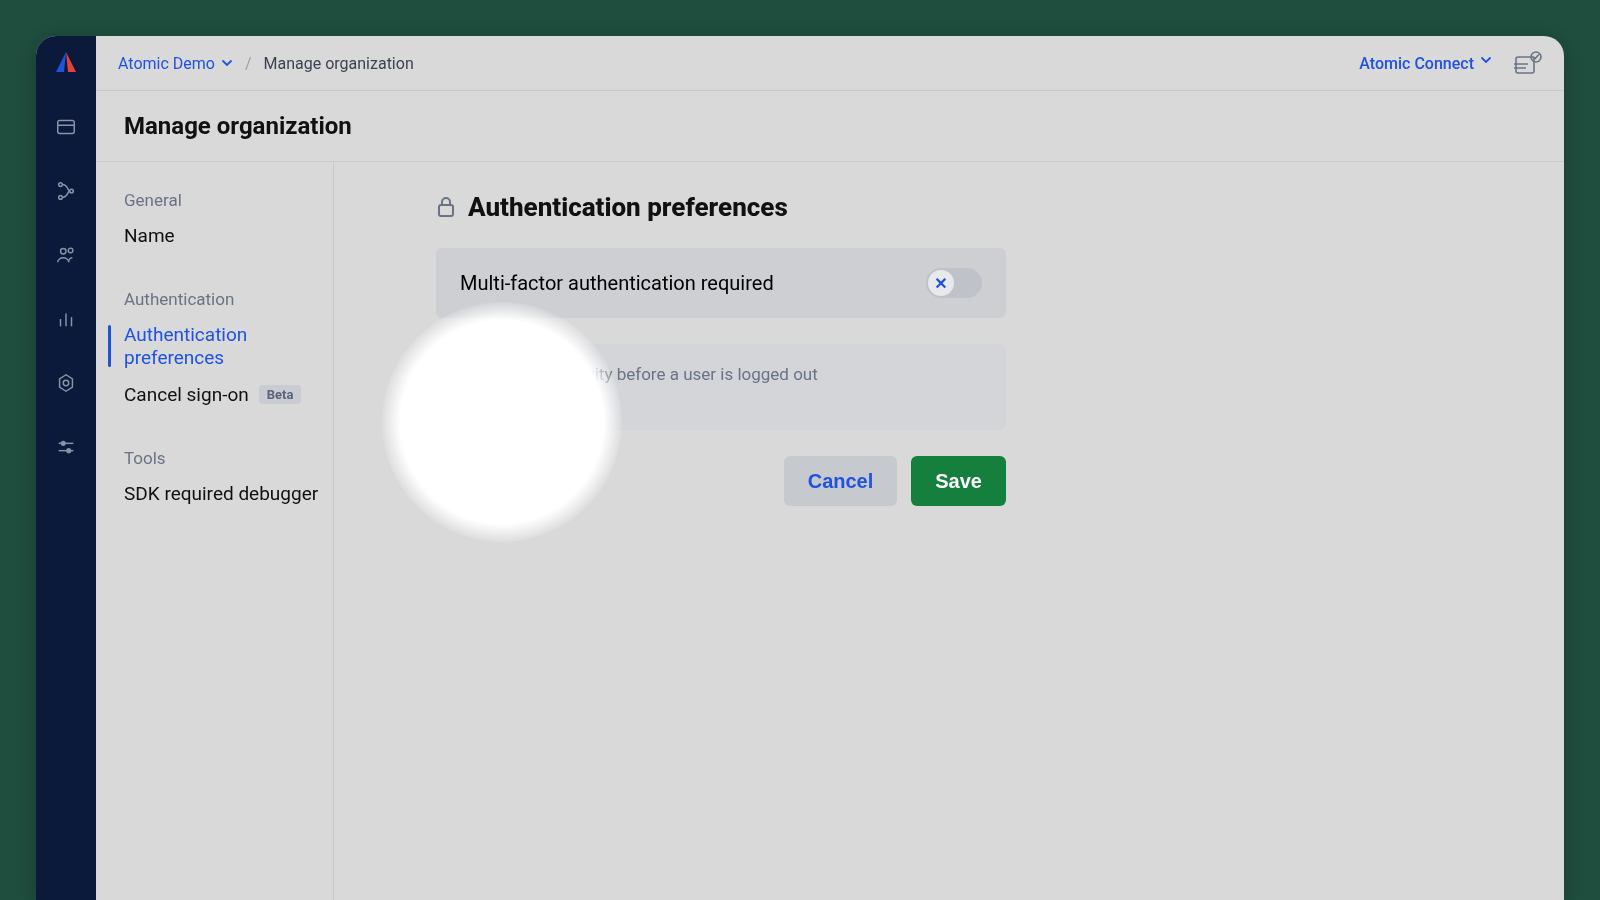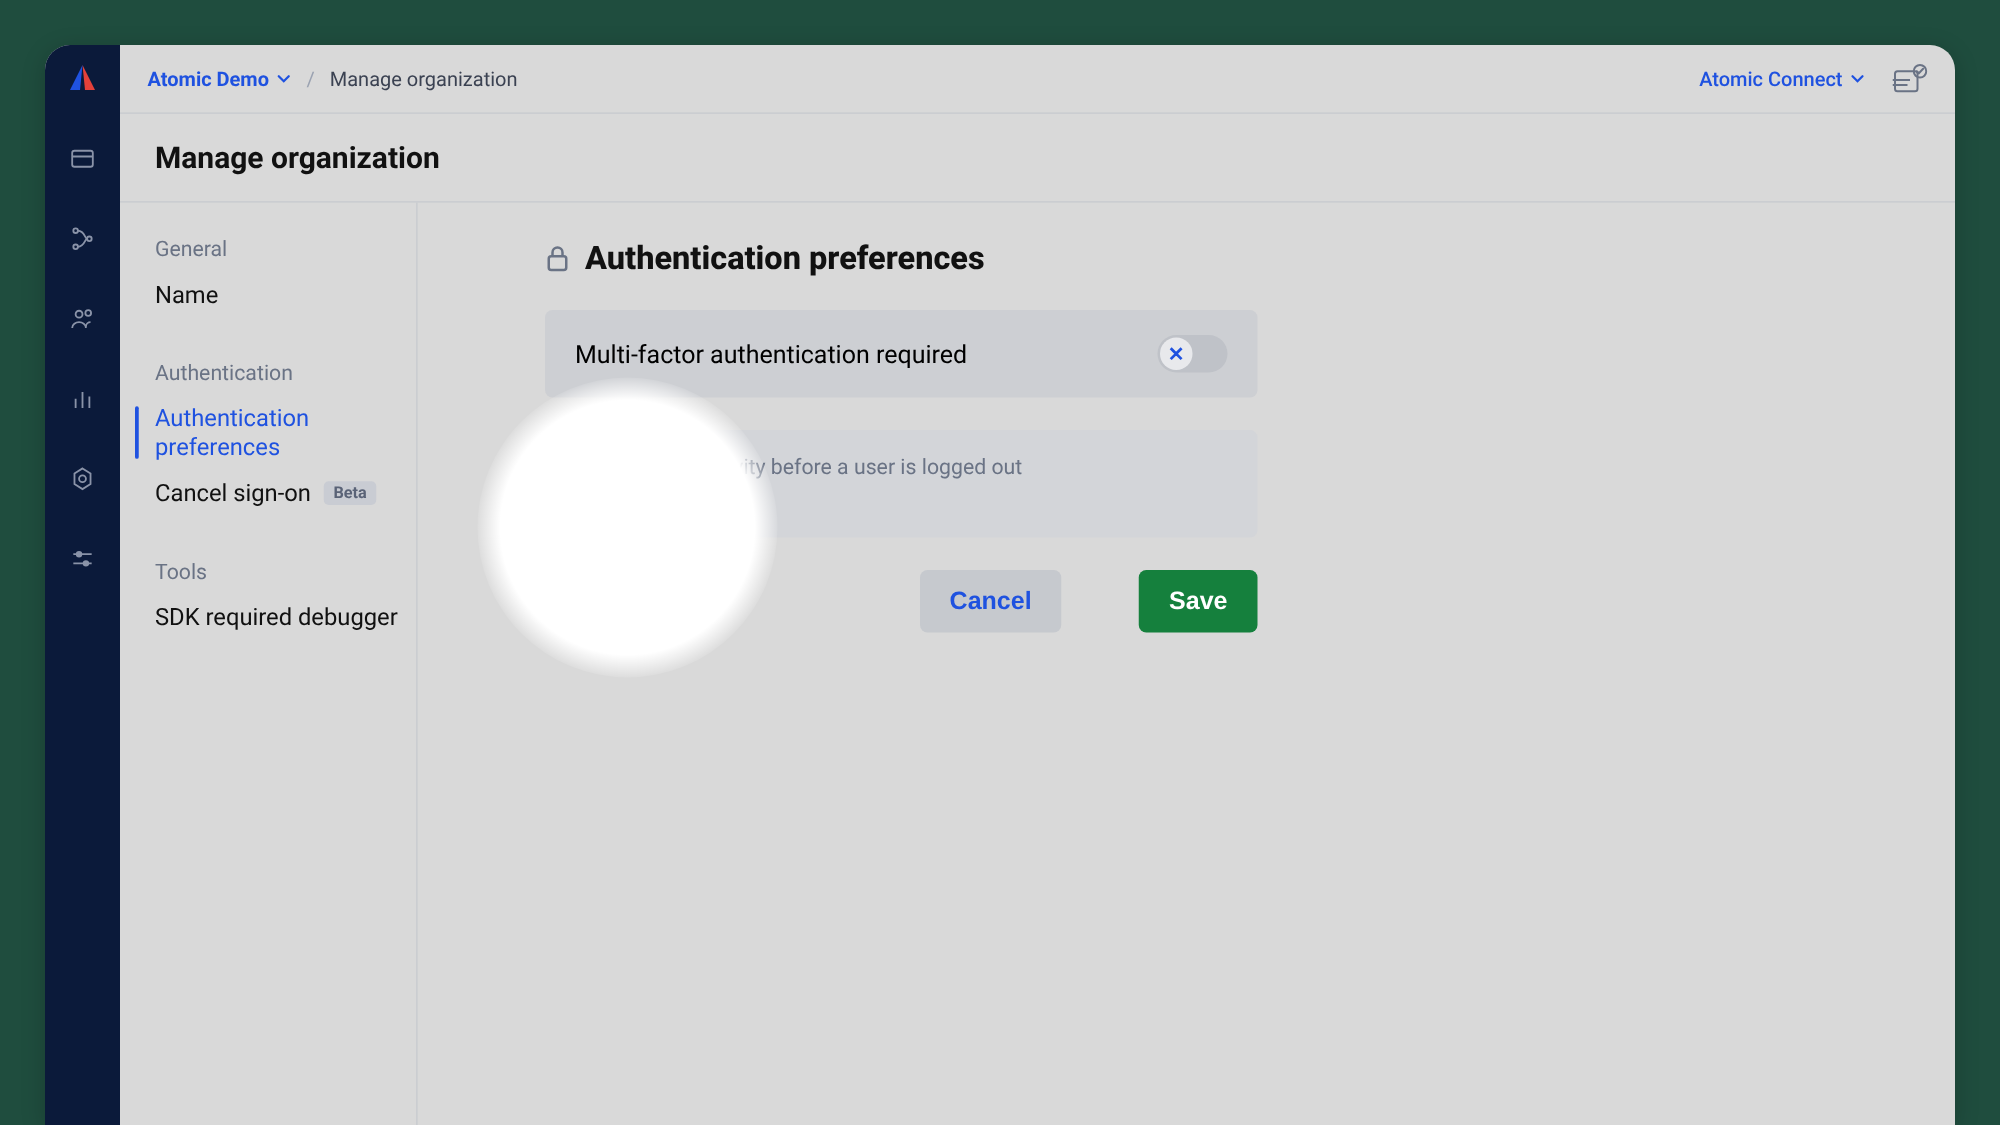--- a/index.html
+++ b/index.html
@@ -3,25 +3,25 @@
 <meta charset="utf-8">
 <style>
   * { box-sizing: border-box; margin: 0; padding: 0; }
   html, body { width: 1600px; height: 900px; font-family: -apple-system, BlinkMacSystemFont, "Segoe UI", Roboto, Helvetica, Arial, sans-serif; background:#1f4d3e; overflow:hidden; }
   .stage { position:absolute; left:36px; top:36px; width:1528px; height:864px; background:#d9d9d9; border-radius:20px 20px 0 0; overflow:hidden; box-shadow:0 4px 20px rgba(0,0,0,.2);}
   .iconrail { position:absolute; left:0; top:0; width:60px; height:100%; background:#0b1a3a; display:flex; flex-direction:column; align-items:center; padding-top:14px; gap:38px;}
   .iconrail .logo { width:26px; height:26px; position:relative; }
   .iconrail .icon { width:26px; height:26px; color:#8a93a8; display:flex; align-items:center; justify-content:center; cursor:pointer;}
   .iconrail .icon svg { width:22px; height:22px; stroke:currentColor; fill:none; stroke-width:1.6; }
   .topbar { position:absolute; left:60px; top:0; right:0; height:54px; display:flex; align-items:center; padding:0 22px; font-size:16px;}
-  .crumb-link { color:#1f52e0; font-weight:700; display:flex; align-items:center; gap:6px; cursor:pointer;}
+  .crumb-link { color:#1f52e0; font-weight:400; display:flex; align-items:center; gap:6px; cursor:pointer;}
   .crumb-sep { color:#9aa2b1; margin:0 12px; }
   .crumb-current { color:#3b4252; }
   .top-right { margin-left:auto; display:flex; align-items:center; gap:22px;}
-  .env { color:#1f52e0; font-weight:500; display:flex; align-items:center; gap:6px; cursor:pointer;}
+  .env { color:#1f52e0; font-weight:500; display:flex; gap:6px; cursor:pointer;}
   .status-icon { width:28px; height:24px; position:relative; color:#6a7385; }
   .titlebar { position:absolute; left:60px; top:54px; right:0; height:72px; border-top:1px solid #c6c9ce; border-bottom:1px solid #c6c9ce; display:flex; align-items:center; padding-left:28px; font-size:24px; font-weight:700; color:#111;}
   .settings-nav { position:absolute; left:60px; top:126px; width:238px; bottom:0; border-right:1px solid #c6c9ce; padding:28px 0 0 28px;}
   .grp { color:#6a7385; font-size:17px; margin-bottom:14px; }
   .navitem { font-size:19px; color:#111; margin-bottom:14px; cursor:pointer; display:flex; align-items:center; gap:10px;}
   .navitem.active { color:#1f52e0; position:relative; margin-left:-16px; padding-left:16px;}
   .navitem.active::before { content:""; position:absolute; left:0; top:2px; bottom:2px; width:3px; background:#1f52e0; border-radius:2px;}
   .beta { background:#c9ccd3; color:#5a6377; font-size:13px; padding:2px 8px; border-radius:4px; font-weight:700;}
   .spacer { height:28px; }
   .content { position:absolute; left:360px; top:126px; right:0; bottom:0; padding:30px 40px;}
@@ -29,21 +29,21 @@
   .lock { width:20px; height:22px; }
   .card { width:570px; background:#cdcfd3; border-radius:6px; padding:20px 24px; margin-bottom:26px; position:relative;}
   .card.input { background:#d3d5d9; }
   .mfa-row { display:flex; align-items:center; justify-content:space-between; }
   .mfa-label { font-size:20px; color:#000000; }
   .toggle { width:56px; height:30px; background:#bfc2c8; border-radius:15px; position:relative; cursor:pointer;}
   .toggle-knob { position:absolute; left:2px; top:2px; width:26px; height:26px; background:#e8e9ec; border-radius:50%; display:flex; align-items:center; justify-content:center; color:#1f52e0; font-weight:700;}
   .field-label { font-size:17px; color:#6a7385; margin-bottom:2px;}
   .field-value { font-size:20px; color:#111; }
   .btnrow { width:570px; display:flex; justify-content:flex-end; gap:14px;}
-  .btn { height:50px; padding:0 24px; border-radius:6px; font-size:20px; font-weight:600; display:flex; align-items:center; cursor:pointer; border:none;margin-left:48px;}
+  .btn { height:50px; padding:0 24px; border-radius:6px; font-size:20px; font-weight:600; display:flex; align-items:center; cursor:pointer; border:none;}
   .btn.cancel { background:#c6c9ce; color:#1f52e0; }
   .btn.save { background:#15803d; color:#fff; }
   
   .spot2 { position:absolute; width:240px; height:240px; border-radius:50%; background:radial-gradient(circle, #ffffff 0%, #ffffff 60%, rgba(255,255,255,0) 72%); left:346px; top:266px;}
   .chev { width:12px; height:12px; }
 </style>
 </head>
 <body>
 
 <div class="stage">

